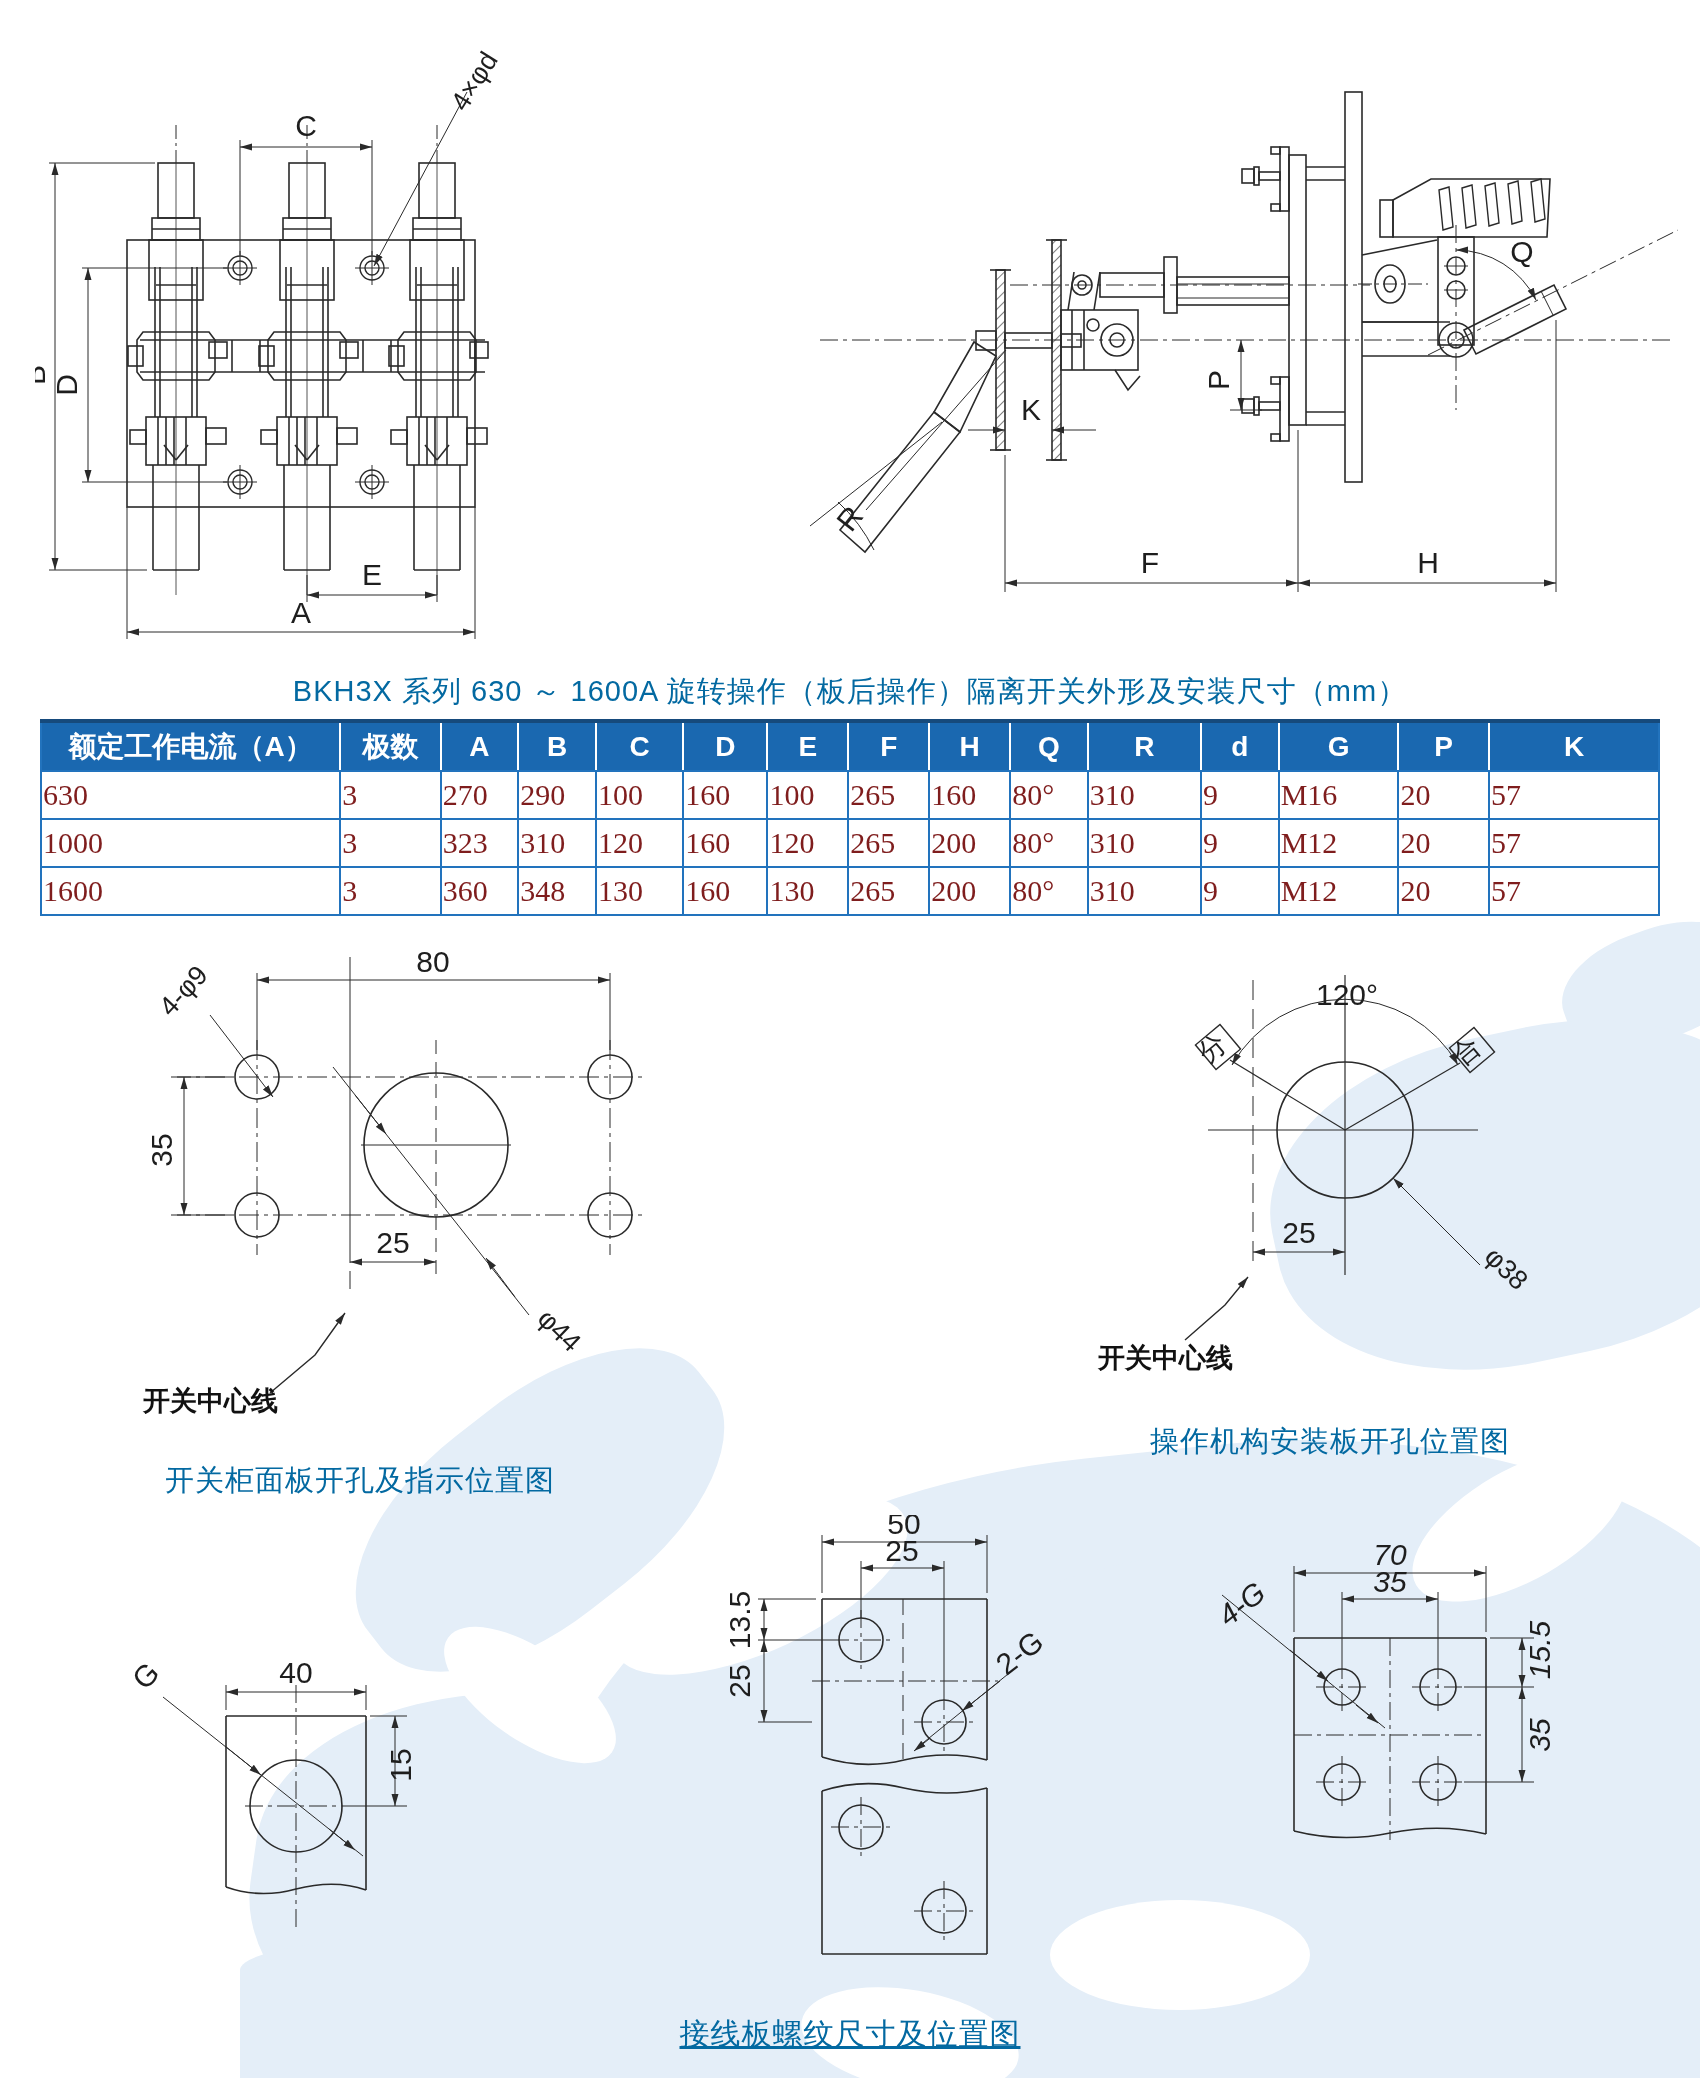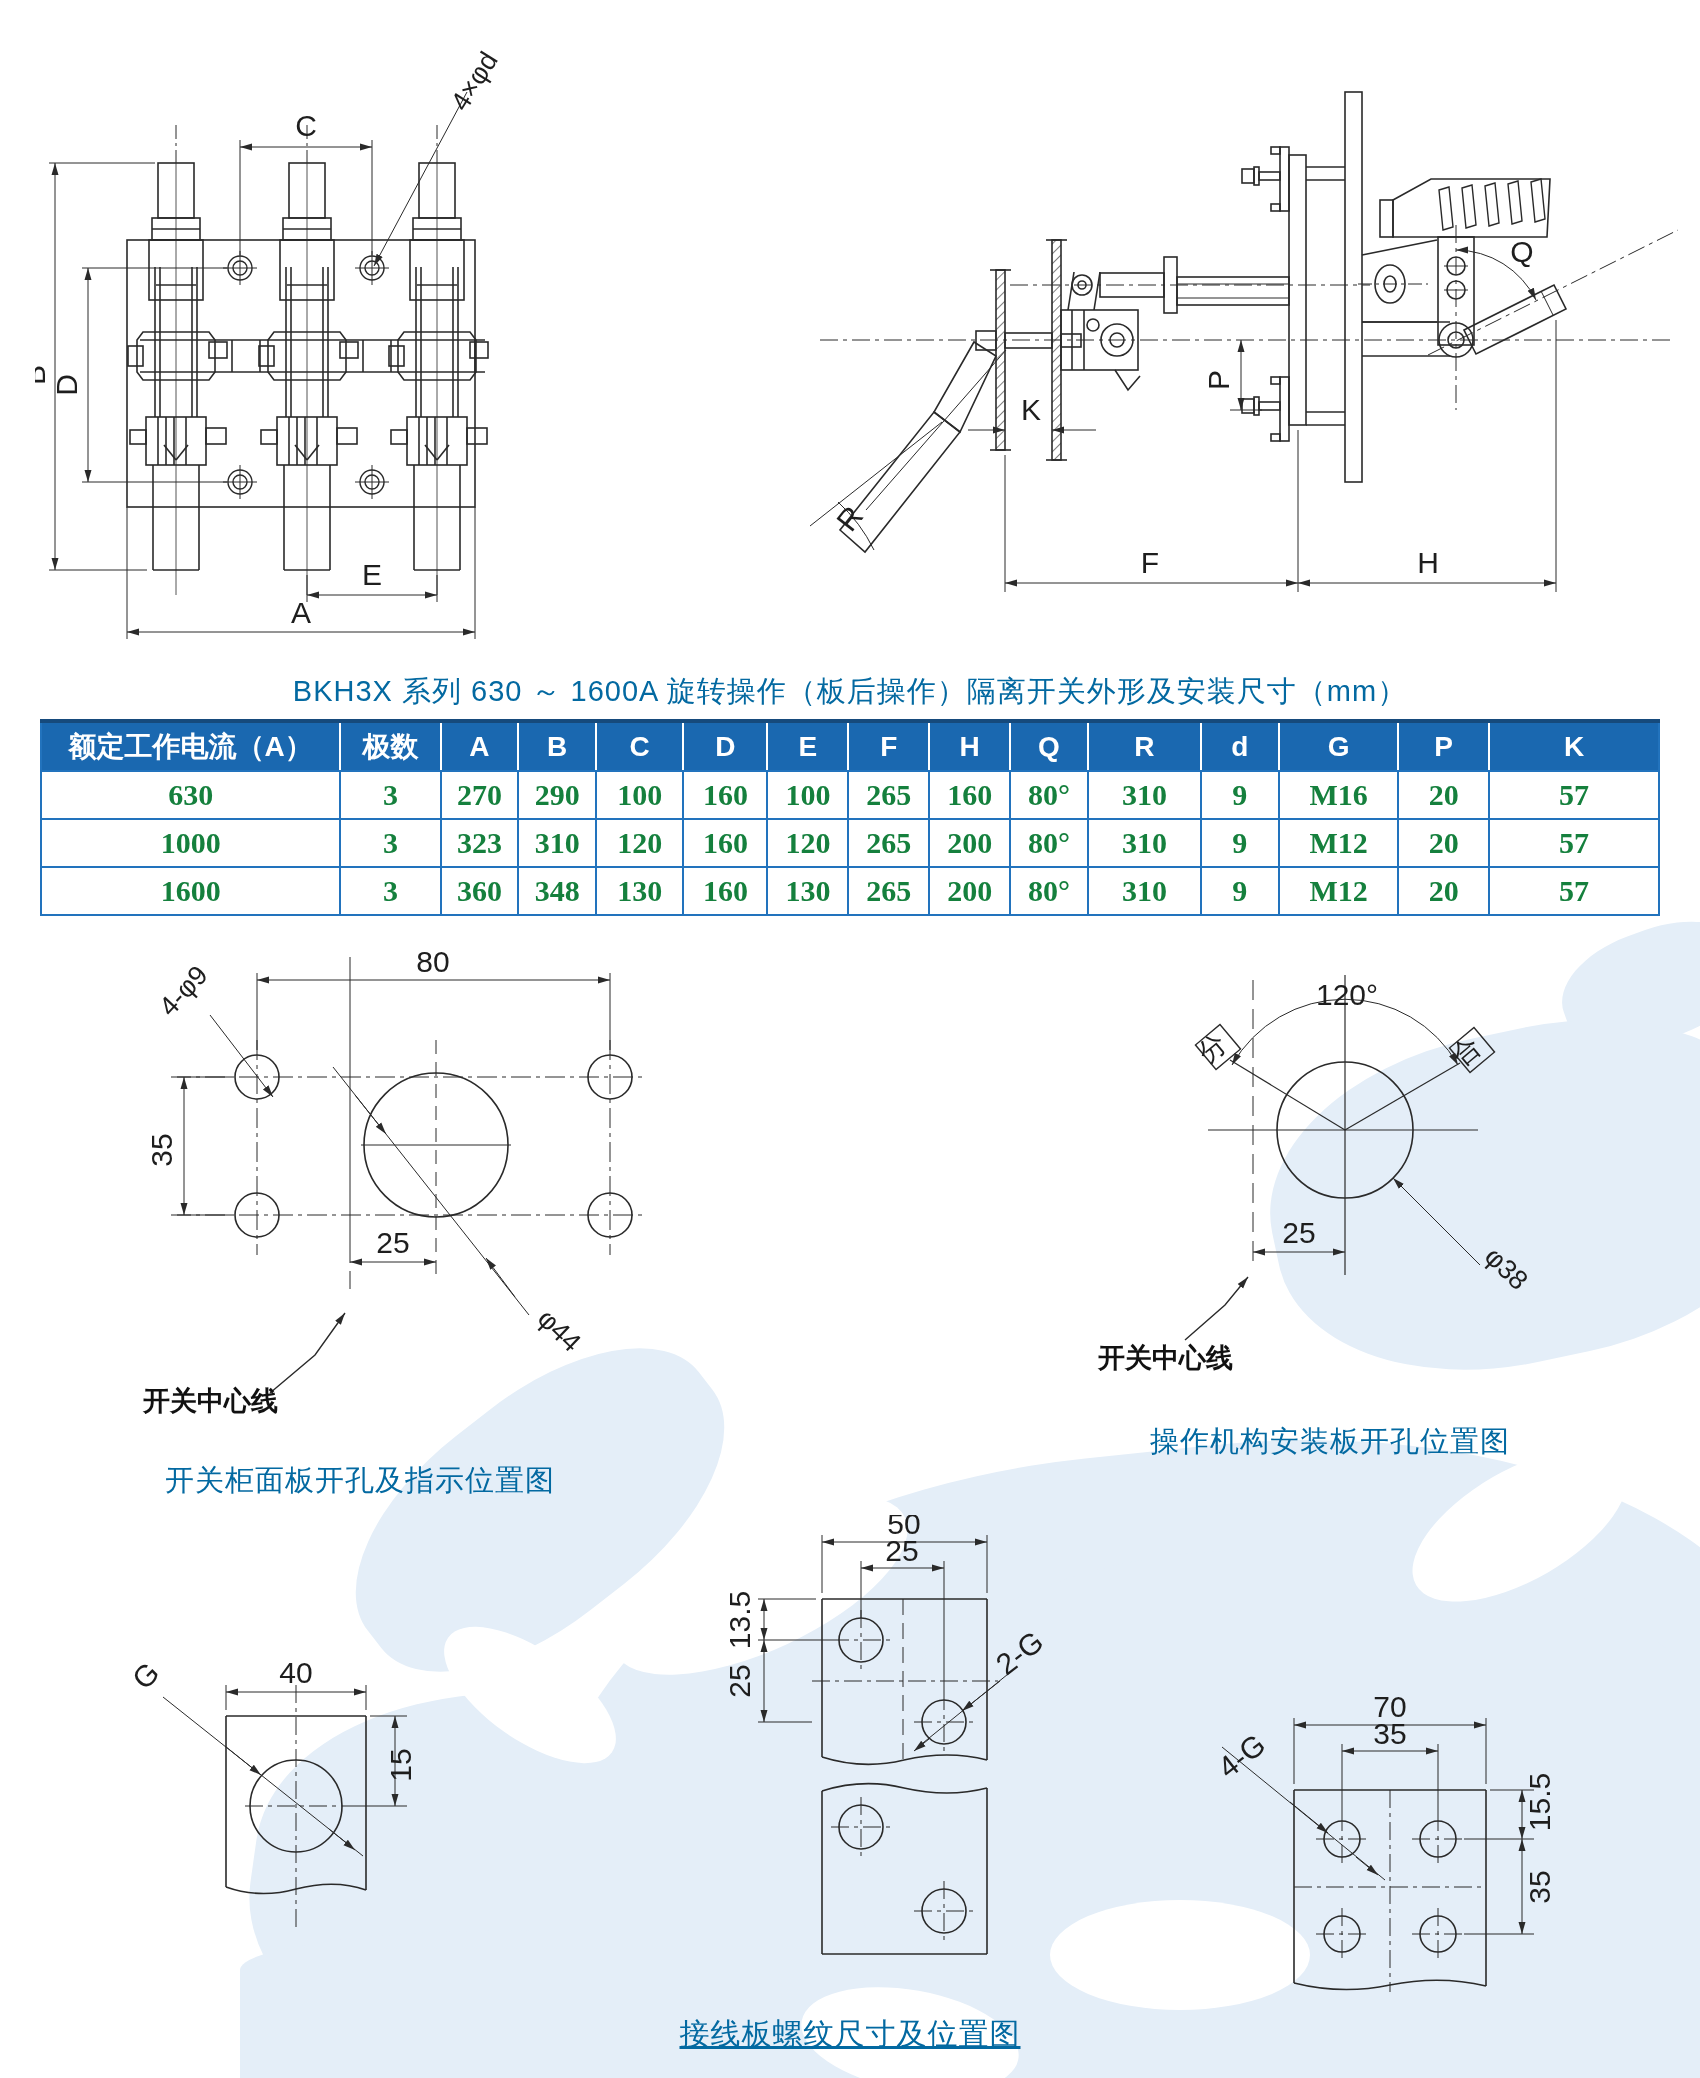--- a/index.html
+++ b/index.html
@@ -10,22 +10,22 @@
   .blob{position:absolute;background:#e4eef8;border-radius:45%;}
   .lake{position:absolute;background:#ffffff;border-radius:50%;}
   
   .cap{position:absolute;font-size:29px;color:#0369a1;letter-spacing:1px;white-space:nowrap;}
   
   #spec-table{position:absolute;left:40px;top:719px;width:1620px;border-collapse:collapse;
               border:2px solid #2273bd;border-top:4px solid #164a7c;}
   #spec-table th{background:#1a68b0;color:#fff;font-size:28px;font-weight:bold;height:47px;
                  border-right:2px solid #ffffff;border-bottom:2px solid #2273bd;padding:0 2px;}
   #spec-table th:last-child{border-right:none;}
-  #spec-table td{font-family:"Liberation Serif","DejaVu Serif",serif;font-size:30px;color:#15803d;
-                 text-align:center;height:44px;border:2px solid #2273bd;background:transparent;font-weight:bold;}
+  #spec-table td{font-family:"Liberation Serif","DejaVu Serif",serif;font-size:30px;color:#7f1d1d;
+                 text-align:left;height:44px;border:2px solid #2273bd;background:transparent;}
   
   svg text{font-family:"Liberation Sans","DejaVu Sans",sans-serif;fill:#1e1e1e;}
   .dl{font-size:27px;}
   .dlb{font-size:30px;}
   .cnl{font-size:27px;font-weight:bold;fill:#111;}
 </style>
 </head>
 <body>
 
 <div id="page">
@@ -587,21 +587,21 @@
       </g>
     </g>
     <text class="dlb" x="196" y="19" text-anchor="middle">50</text>
     <text class="dlb" x="194" y="46" text-anchor="middle">25</text>
     <text class="dlb" x="42" y="105" text-anchor="middle" transform="rotate(-90 42 105)">13.5</text>
     <text class="dlb" x="42" y="166" text-anchor="middle" transform="rotate(-90 42 166)">25</text>
     <text class="dlb" x="318" y="146" text-anchor="middle" transform="rotate(-38 318 146)">2-G</text>
   </svg>
   </div>
 
-  <div class="abs" style="left:1170px;top:1692px;">
+  <div class="abs" style="left:1170px;top:1540px;font-style:italic;">
   <svg width="420" height="370" viewBox="0 0 420 370">
     <defs>
       <marker id="ar7" markerWidth="14" markerHeight="10" refX="12" refY="5" orient="auto-start-reverse" markerUnits="userSpaceOnUse">
         <path d="M0,1.5 L12,5 L0,8.5 z" fill="#2a2a2a"></path>
       </marker>
     </defs>
     <g stroke="#2a2a2a" stroke-width="1.6" fill="none">
       <line x1="124" y1="98" x2="316" y2="98"></line>
       <line x1="124" y1="98" x2="124" y2="291"></line>
           <line x1="316" y1="98" x2="316" y2="294"></line>

